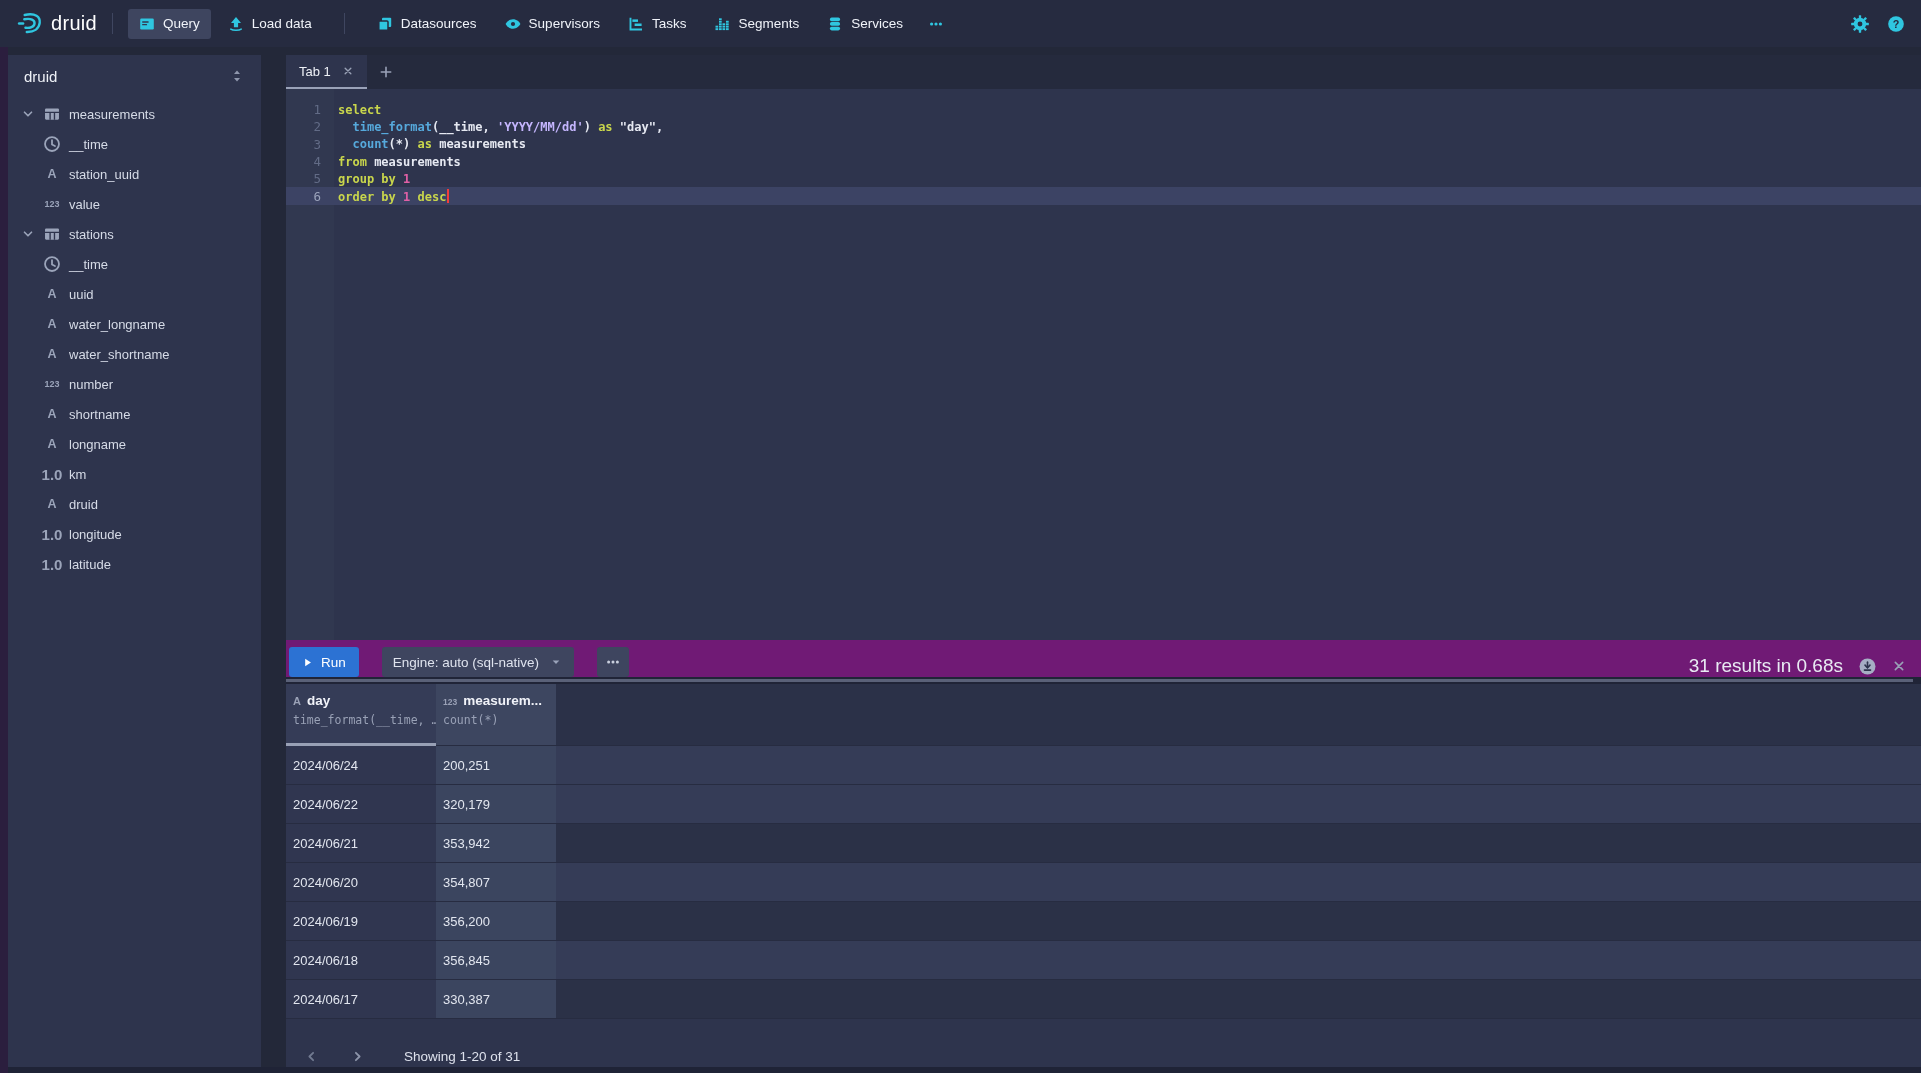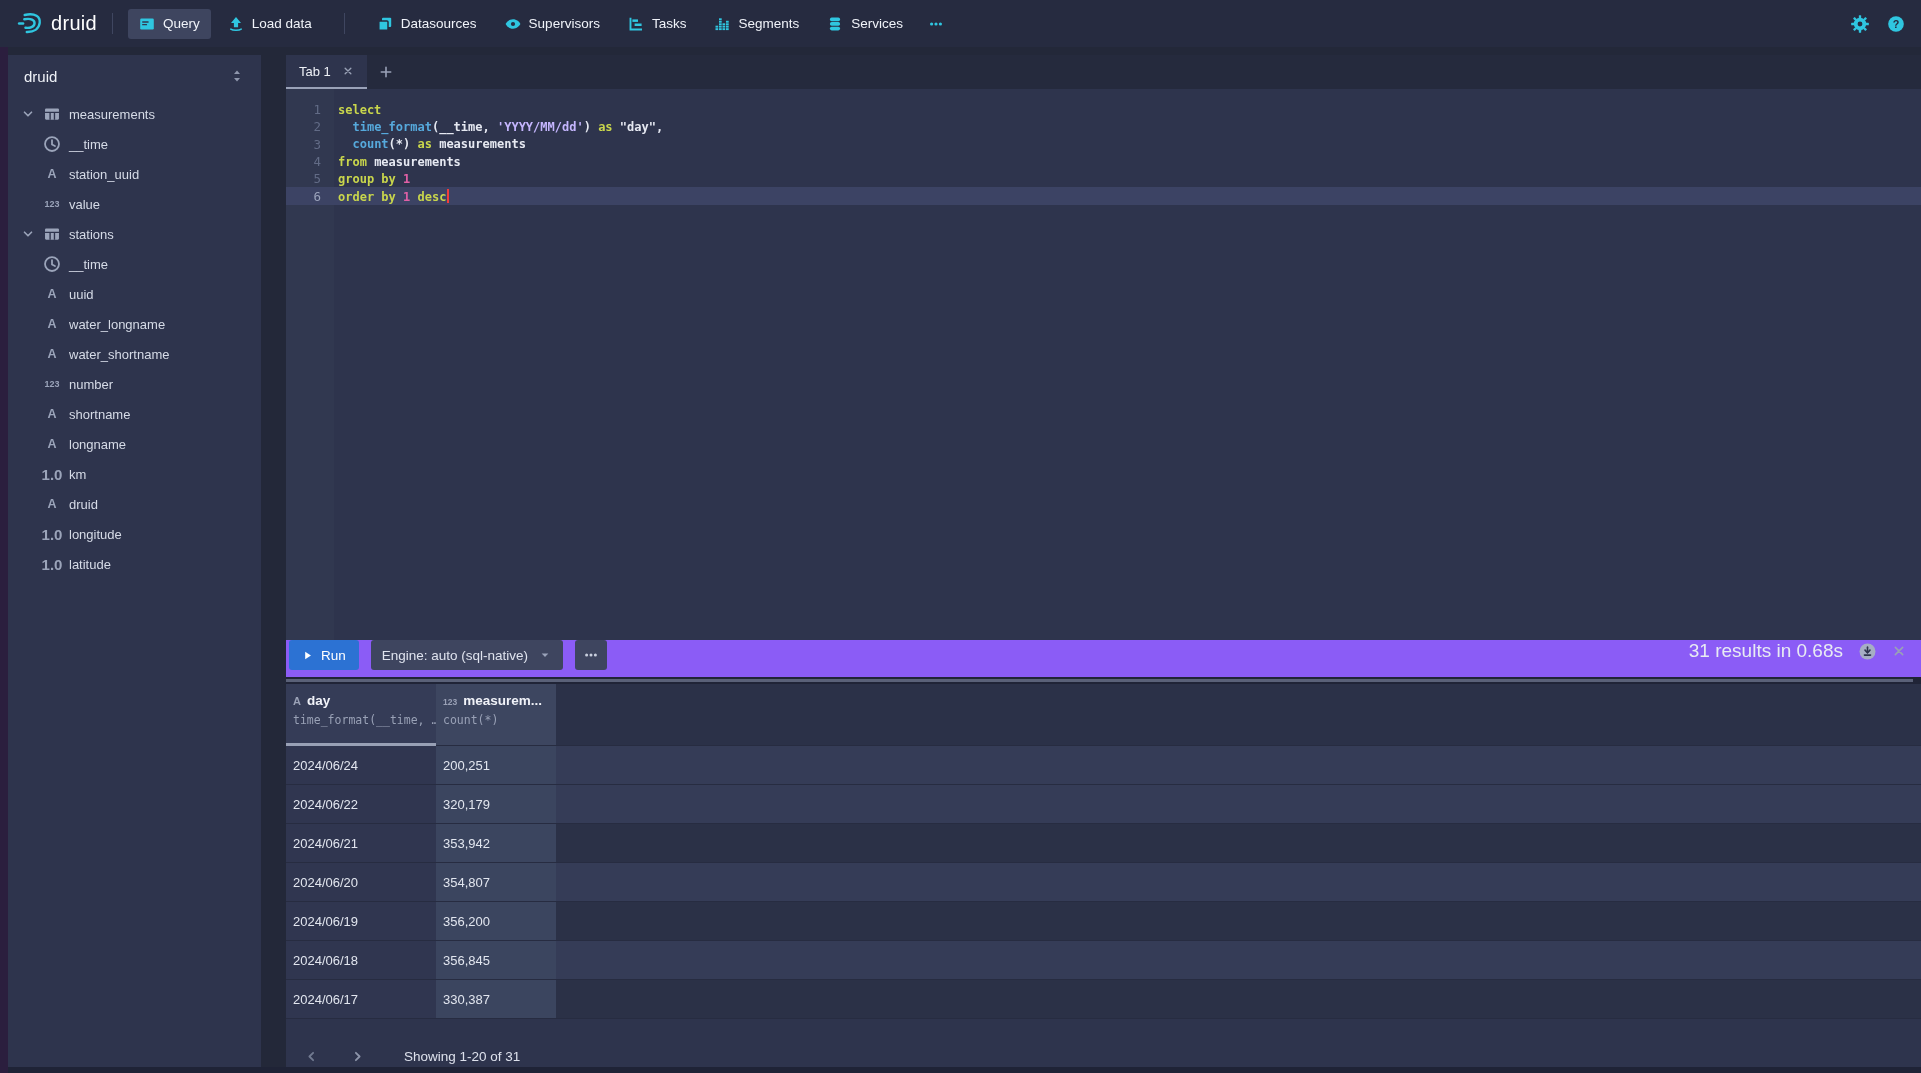--- a/index.html
+++ b/index.html
@@ -67,21 +67,21 @@
   .code-line.active { background:#3c4364; }
   .code-line.active .ln { color:#9aa2ba; }
   .tok-kw { color:#c9d64c; }
   .tok-fn { color:#56a9dc; }
   .tok-str { color:#c4b5fd; }
   .tok-num { color:#e160a6; }
   .tok-pl { color:#e6e9f2; }
   .cursor { display:inline-block; width:2px; height:14px; background:#f23c3c; margin-left:1px; vertical-align:-2px; }
 
   
-  .runbar { height:37px; background:#8b5cf6; display:flex; align-items:flex-start; gap:12px; padding:0 15px 0 3px; }
+  .runbar { height:37px; background:#701a75; display:flex; align-items:flex-end; gap:23px; padding:0 15px 0 3px; }
   .btn-run { height:30px; display:flex; align-items:center; gap:8px; padding:0 13px; background:#2c72d3;
              border-radius:3px; color:#ffffff; font-size:13.5px; cursor:pointer; }
   .btn-run .icn { width:11px; height:11px; color:#fff; }
   .btn-engine { height:30px; display:flex; align-items:center; gap:10px; padding:0 11px; background:#3e455f;
                 border-radius:3px; color:#dfe3ee; font-size:13.5px; cursor:pointer; }
   .btn-engine .icn { width:14px; height:14px; color:#9aa3ba; }
   .btn-more { height:30px; width:32px; display:flex; align-items:center; justify-content:center;
               background:#3e455f; border-radius:3px; color:#c9cfde; cursor:pointer; }
   .btn-more .icn { width:16px; height:16px; }
   .run-status { margin-left:auto; display:flex; align-items:center; gap:15px; }

